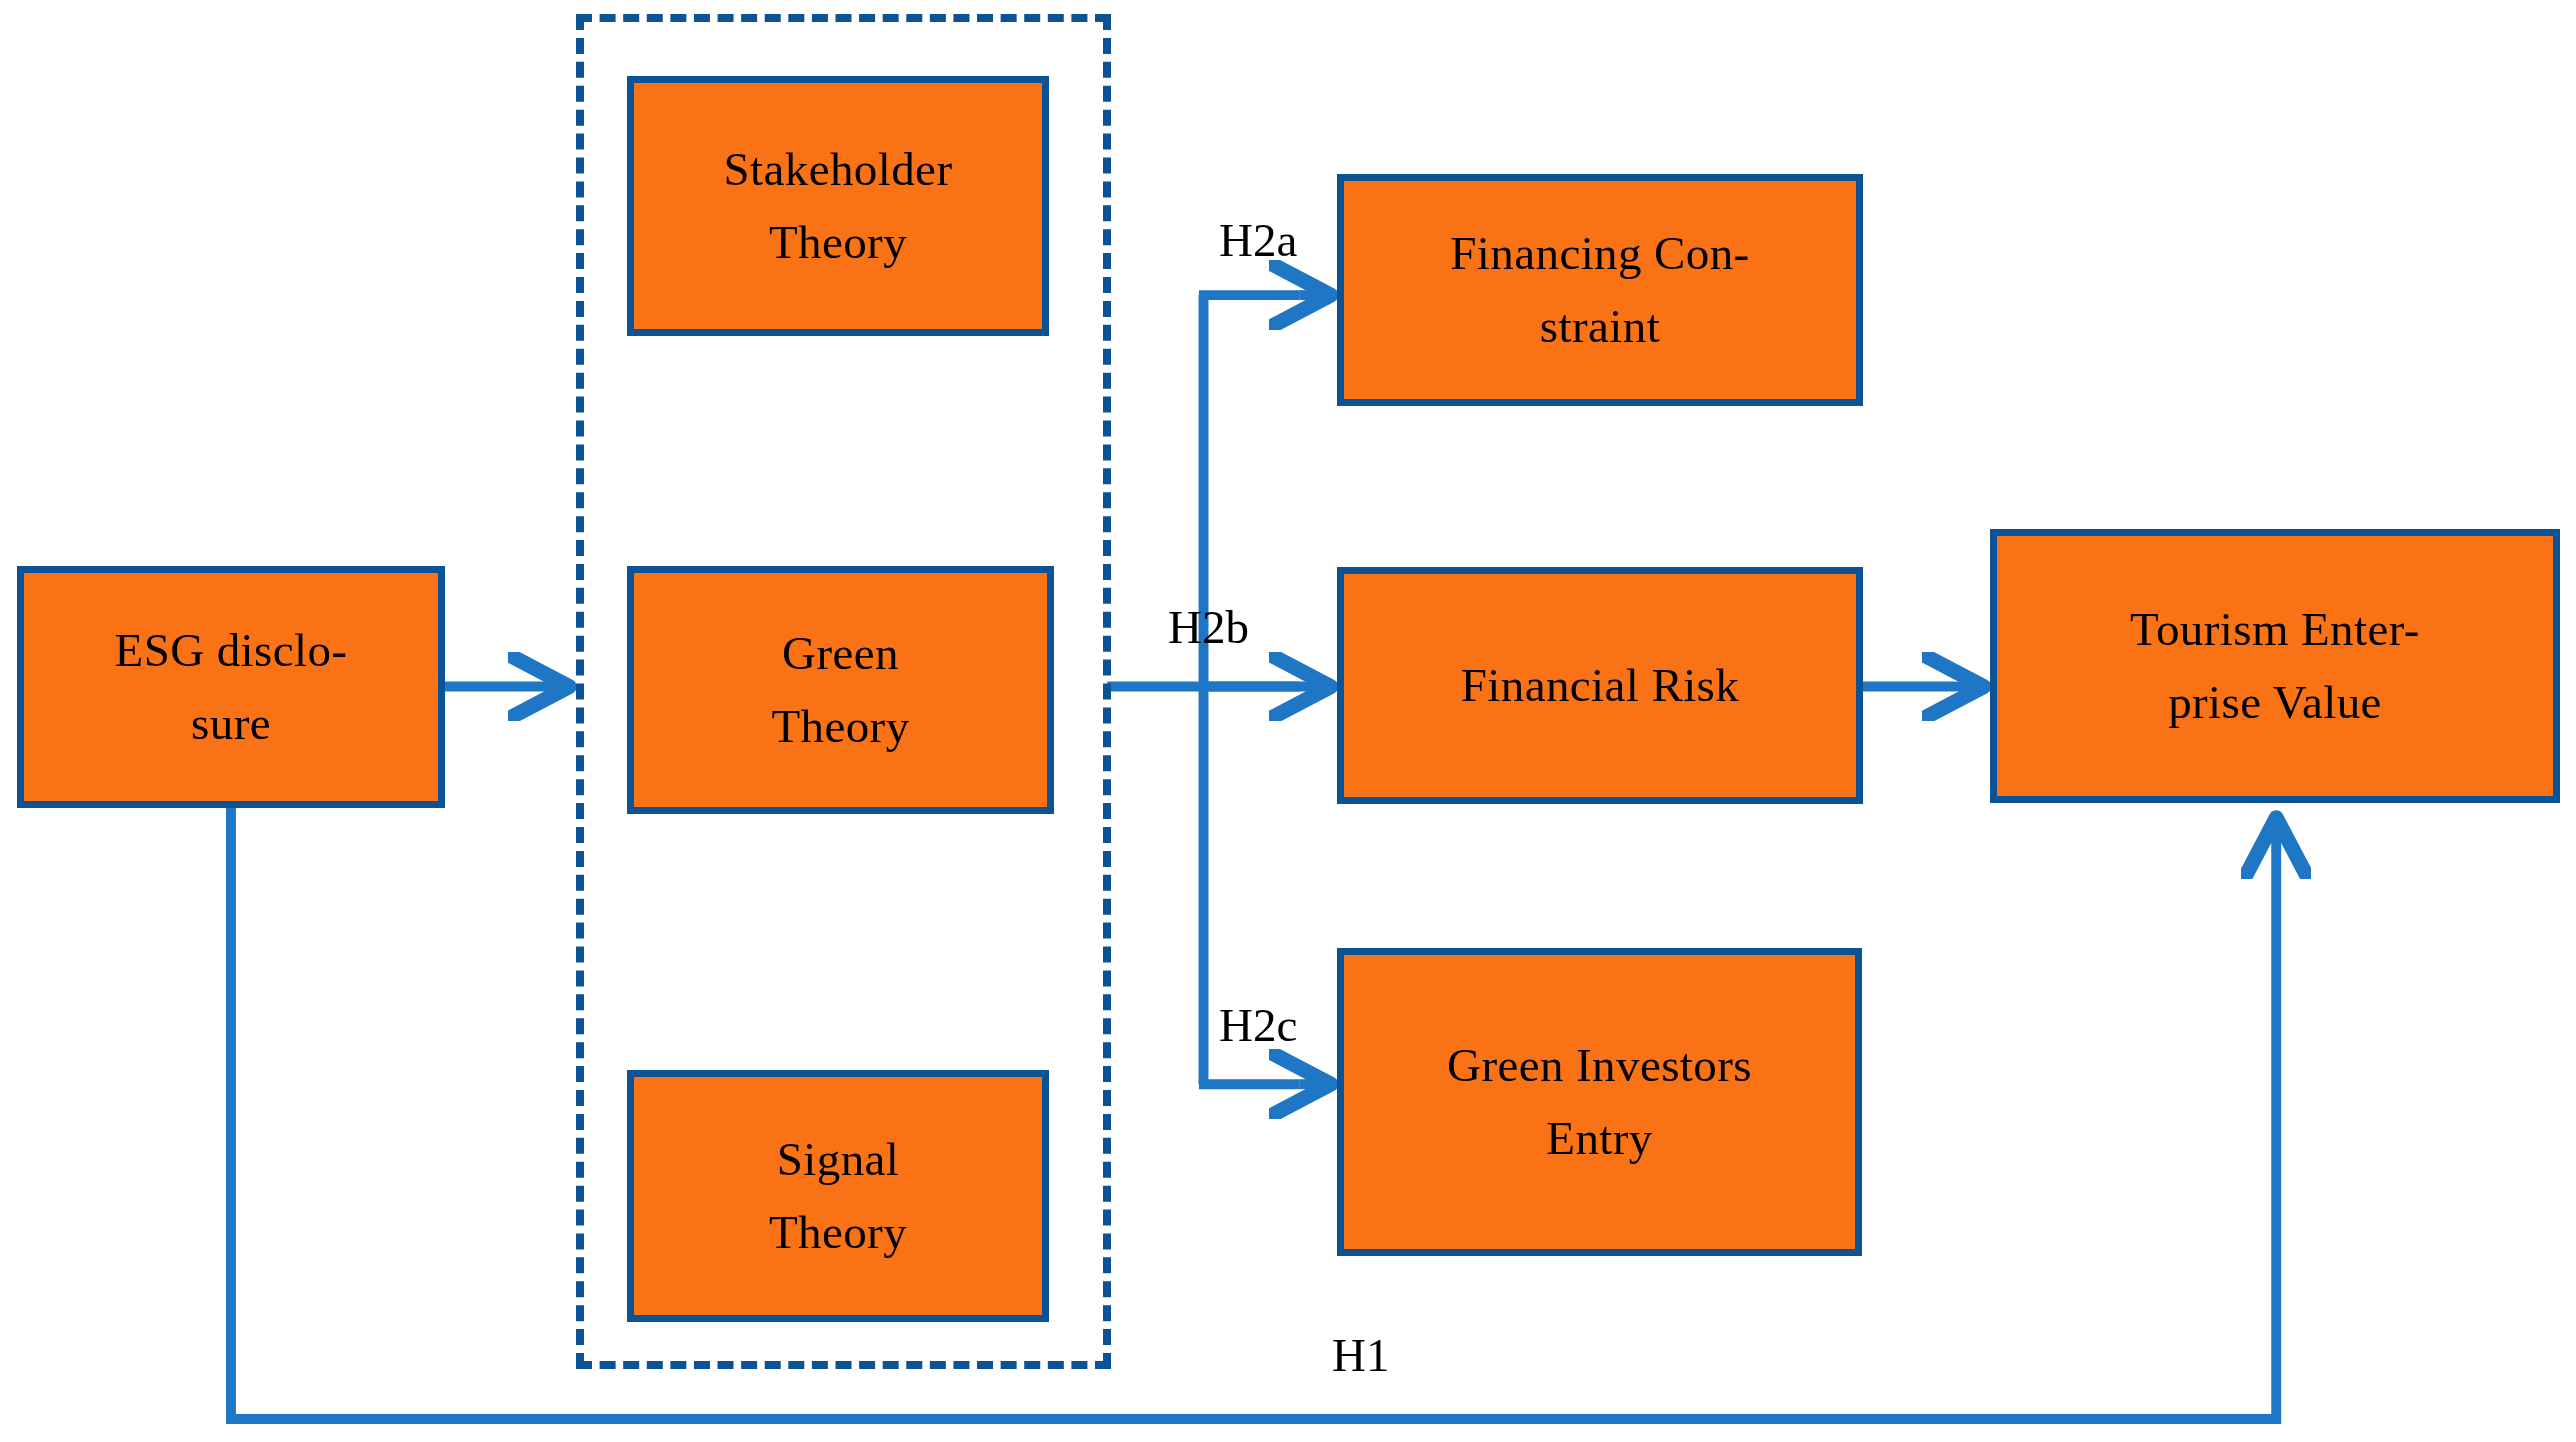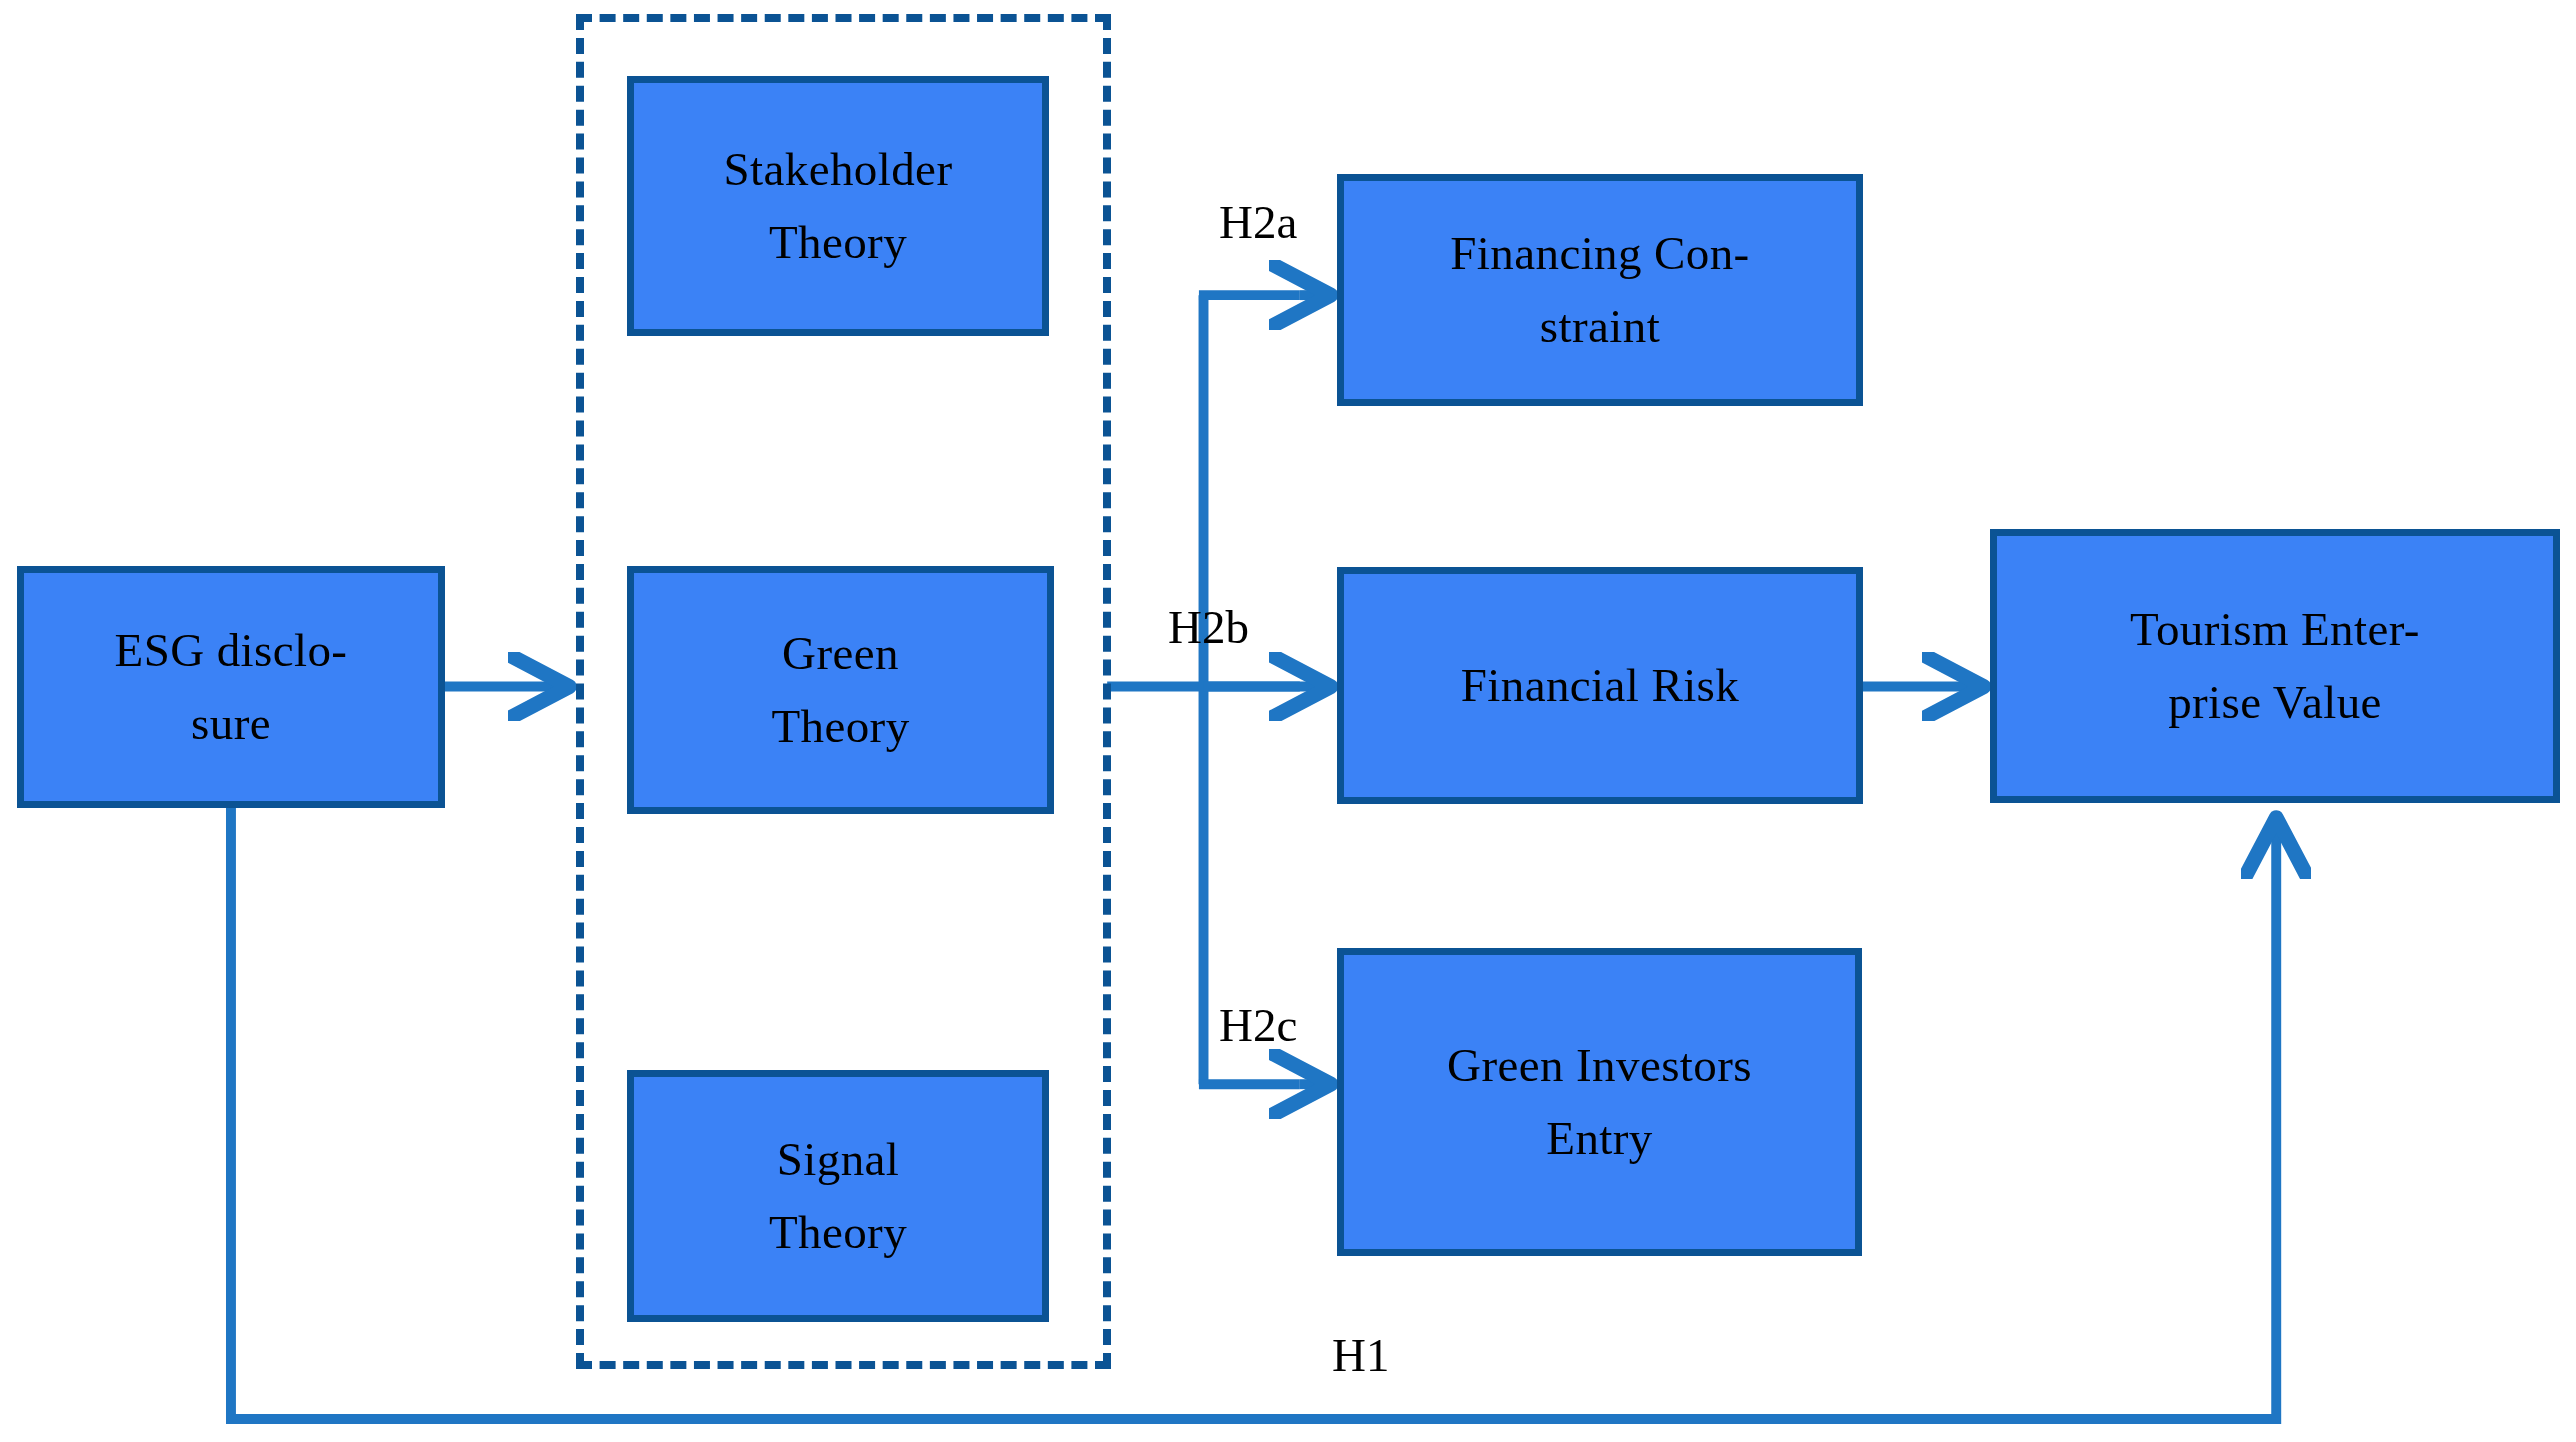--- a/index.html
+++ b/index.html
@@ -1,20 +1,20 @@
 <!DOCTYPE html>
 <html style="font-size:12.2px"><head>
 <meta charset="utf-8">
 <title>Research Framework Diagram</title>
 <style>
   html,body{margin:0;padding:0;background:#ffffff;}
   body{font-family:"Liberation Serif", serif;}
   #stage{position:relative;width:2576px;height:1442px;background:#fff;overflow:hidden;}
   #svg-layer{position:absolute;left:0;top:0;width:2576px;height:1442px;}
-  .node{position:absolute;box-sizing:border-box;border:7.6px solid #0b5394;background:#3b82f6;
+  .node{position:absolute;box-sizing:border-box;border:7.6px solid #0b5394;background:#f97316;
         display:flex;flex-direction:column;align-items:center;justify-content:center;text-align:center;}
   .node .line{color:#000000;font-size:47px;line-height:1.55;white-space:nowrap;letter-spacing:0.4px;}
   .dashed-group{position:absolute;box-sizing:border-box;border:8.4px dashed #0b5394;background:transparent;}
   .edge-label{position:absolute;color:#000;font-size:47px;line-height:1;white-space:nowrap;}
 </style>
 </head>
 <body>
 
 <div id="stage">
 
@@ -97,19 +97,19 @@
   <div class="node" style="left:1337px;top:948px;width:525px;height:308px;">
     <div class="line">Green Investors</div>
     <div class="line">Entry</div>
   </div>
 
   <div class="node" style="left:1990px;top:529px;width:570px;height:274px;">
     <div class="line">Tourism Enter-</div>
     <div class="line">prise Value</div>
   </div>
 
-  <div class="edge-label" style="left:1219px;top:199px;">H2a</div>
+  <div class="edge-label" style="left:1219px;top:217px;">H2a</div>
   <div class="edge-label" style="left:1168px;top:604px;">H2b</div>
   <div class="edge-label" style="left:1219px;top:1002px;">H2c</div>
   <div class="edge-label" style="left:1332px;top:1332px;">H1</div>
 
 </div>
 
 
 </body></html>

